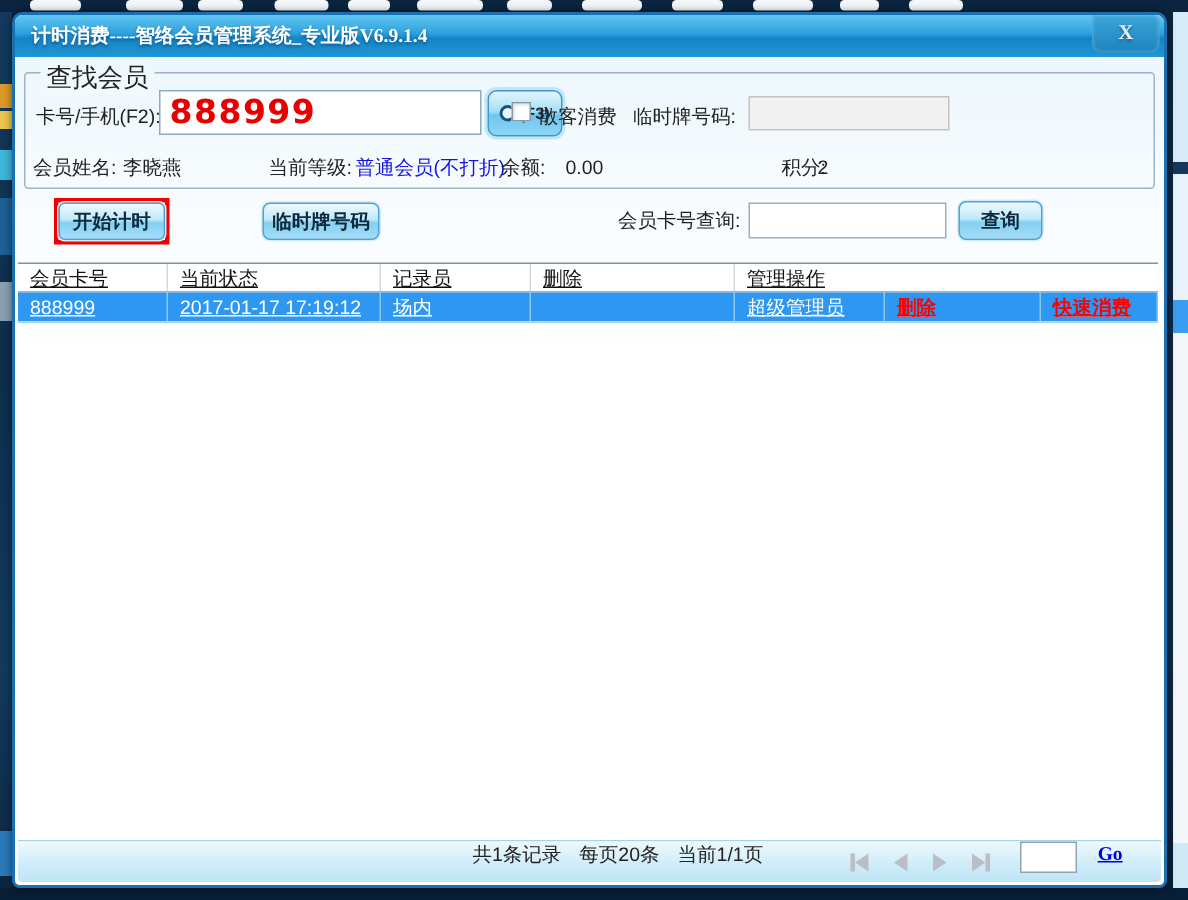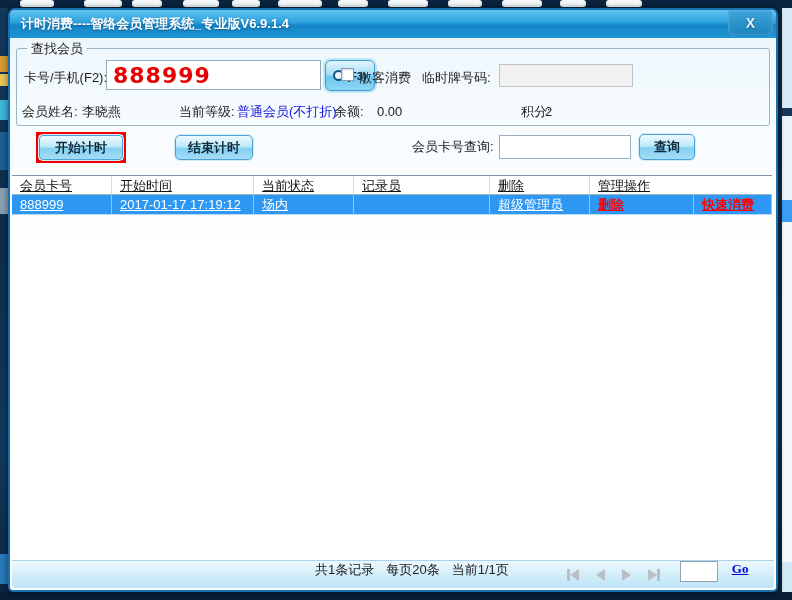--- a/index.html
+++ b/index.html
@@ -22,37 +22,38 @@
     position:absolute; left:8px; top:8px; width:770px; height:584px;
     border:2px solid #1a6fae; border-radius:7px 7px 5px 5px;
     background:linear-gradient(#e8f5fc 0%, #f6fbfe 18%, #ffffff 40%);
     box-shadow:0 0 6px rgba(0,0,0,.5);
   }
   .titlebar {
     position:relative; height:28px; border-radius:5px 5px 0 0;
     background:linear-gradient(#62c6f1 0%, #2ba0dd 45%, #1385c7 55%, #2196d4 100%);
     color:#fff; font-weight:bold; font-size:13px; line-height:28px; padding-left:11px;
     text-shadow:0 1px 2px rgba(0,40,80,.5);
+    font-family:Liberation Serif, serif;
   }
   .close-tab {
     position:absolute; top:0; right:3px; width:45px; height:25px;
     background:linear-gradient(#3ba5da, #1d84bd); border-radius:0 4px 6px 6px;
     display:flex; align-items:center; justify-content:center;
     color:#e9eef2; font-weight:bold; font-size:14px; cursor:default;
     box-shadow:inset 0 0 3px rgba(255,255,255,.35);
   }
   .content { position:absolute; left:0; top:28px; right:0; bottom:0; }
 
   
   .groupbox {
     position:absolute; left:6px; top:10px; width:754px; height:78px;
     border:1px solid #9cb4c6; border-radius:3px;
   }
   .legend { position:absolute; left:10px; top:-9px; padding:0 4px;
-    background:linear-gradient(#eef7fc,#f2fafd); font-size:13px; color:#222; }
+    background:linear-gradient(#eef7fc,#f2fafd); font-size:17px; color:#222; }
   .g-abs { position:absolute; white-space:nowrap; }
   .lbl { font-size:13px; color:#222; line-height:16px; }
   .card-input {
     position:absolute; left:89px; top:11px; width:215px; height:30px;
     border:1px solid #8fa9bd; background:#fff; color:#e80000;
     font-size:22px; font-weight:bold; letter-spacing:1px; padding:0 6px;
     font-family:"DejaVu Sans",sans-serif;
   }
   .search-btn {
     position:absolute; left:308px; top:11px; width:50px; height:31px;
@@ -66,21 +67,21 @@
     border:2px solid #17547e; border-radius:50%; background:#eaf6ff; }
   .mag::after { content:""; position:absolute; left:8px; top:8px; width:4px; height:2px;
     background:#17547e; transform:rotate(45deg); }
   .checkbox { position:absolute; left:324px; top:19px; width:13px; height:13px;
     background:#fff; border:1px solid #8a9aa6; box-shadow:inset 1px 1px 2px #d7dde2; cursor:pointer; }
   .temp-input { position:absolute; left:482px; top:15px; width:134px; height:23px;
     background:#f1f1f1; border:1px solid #c3c3c3; }
   .blue-text { color:#1414e0; }
 
   
-  .red-box { position:absolute; left:26px; top:94px; width:90px; height:31px;
+  .red-box { position:absolute; left:26px; top:94px; width:77px; height:31px;
     border:3px solid #f20000; display:flex; }
   .glossy-btn {
     border:1px solid #4aa2d6; border-radius:5px;
     background:linear-gradient(#eefafe 0%, #bfe9fa 45%, #84d0f2 55%, #a5dcf6 100%);
     box-shadow:0 0 0 1px #d2ecf9; font-size:13px; font-weight:bold; color:#0d2b3d;
     display:flex; align-items:center; justify-content:center; cursor:pointer;
   }
   .btn-start { width:100%; height:100%; border-radius:4px; }
   .btn-stop { position:absolute; left:165px; top:97px; width:78px; height:25px; }
   .btn-query { position:absolute; left:629px; top:96px; width:56px; height:26px; }
@@ -188,30 +189,29 @@
       <span class="g-abs lbl blue-text" style="left:220px;top:55px">普通会员(不打折)</span>
       <span class="g-abs lbl" style="left:317px;top:55px">余额:</span>
       <span class="g-abs lbl" style="left:360px;top:55px">0.00</span>
       <span class="g-abs lbl" style="left:504px;top:55px">积分:</span>
       <span class="g-abs lbl" style="left:528px;top:55px">2</span>
     </div>
 
     <div class="red-box">
       <div class="glossy-btn btn-start">开始计时</div>
     </div>
-    <div class="glossy-btn btn-stop">结束计时</div>
+    <div class="glossy-btn btn-stop">临时牌号码</div>
 
     <span class="g-abs lbl" style="left:402px;top:101px">会员卡号查询:</span>
     <input class="query-input" type="text" value="" style="">
     <div class="glossy-btn btn-query">查询</div>
 
     <div class="tbl">
       <div class="t-row t-head">
         <div class="cell">会员卡号</div>
-        <div class="cell">开始时间</div>
         <div class="cell">当前状态</div>
         <div class="cell">记录员</div>
         <div class="cell">删除</div>
         <div class="cell">管理操作</div>
       </div>
       <div class="t-row t-data">
         <div class="cell">888999</div>
         <div class="cell">2017-01-17 17:19:12</div>
         <div class="cell">场内</div>
         <div class="cell"></div>

